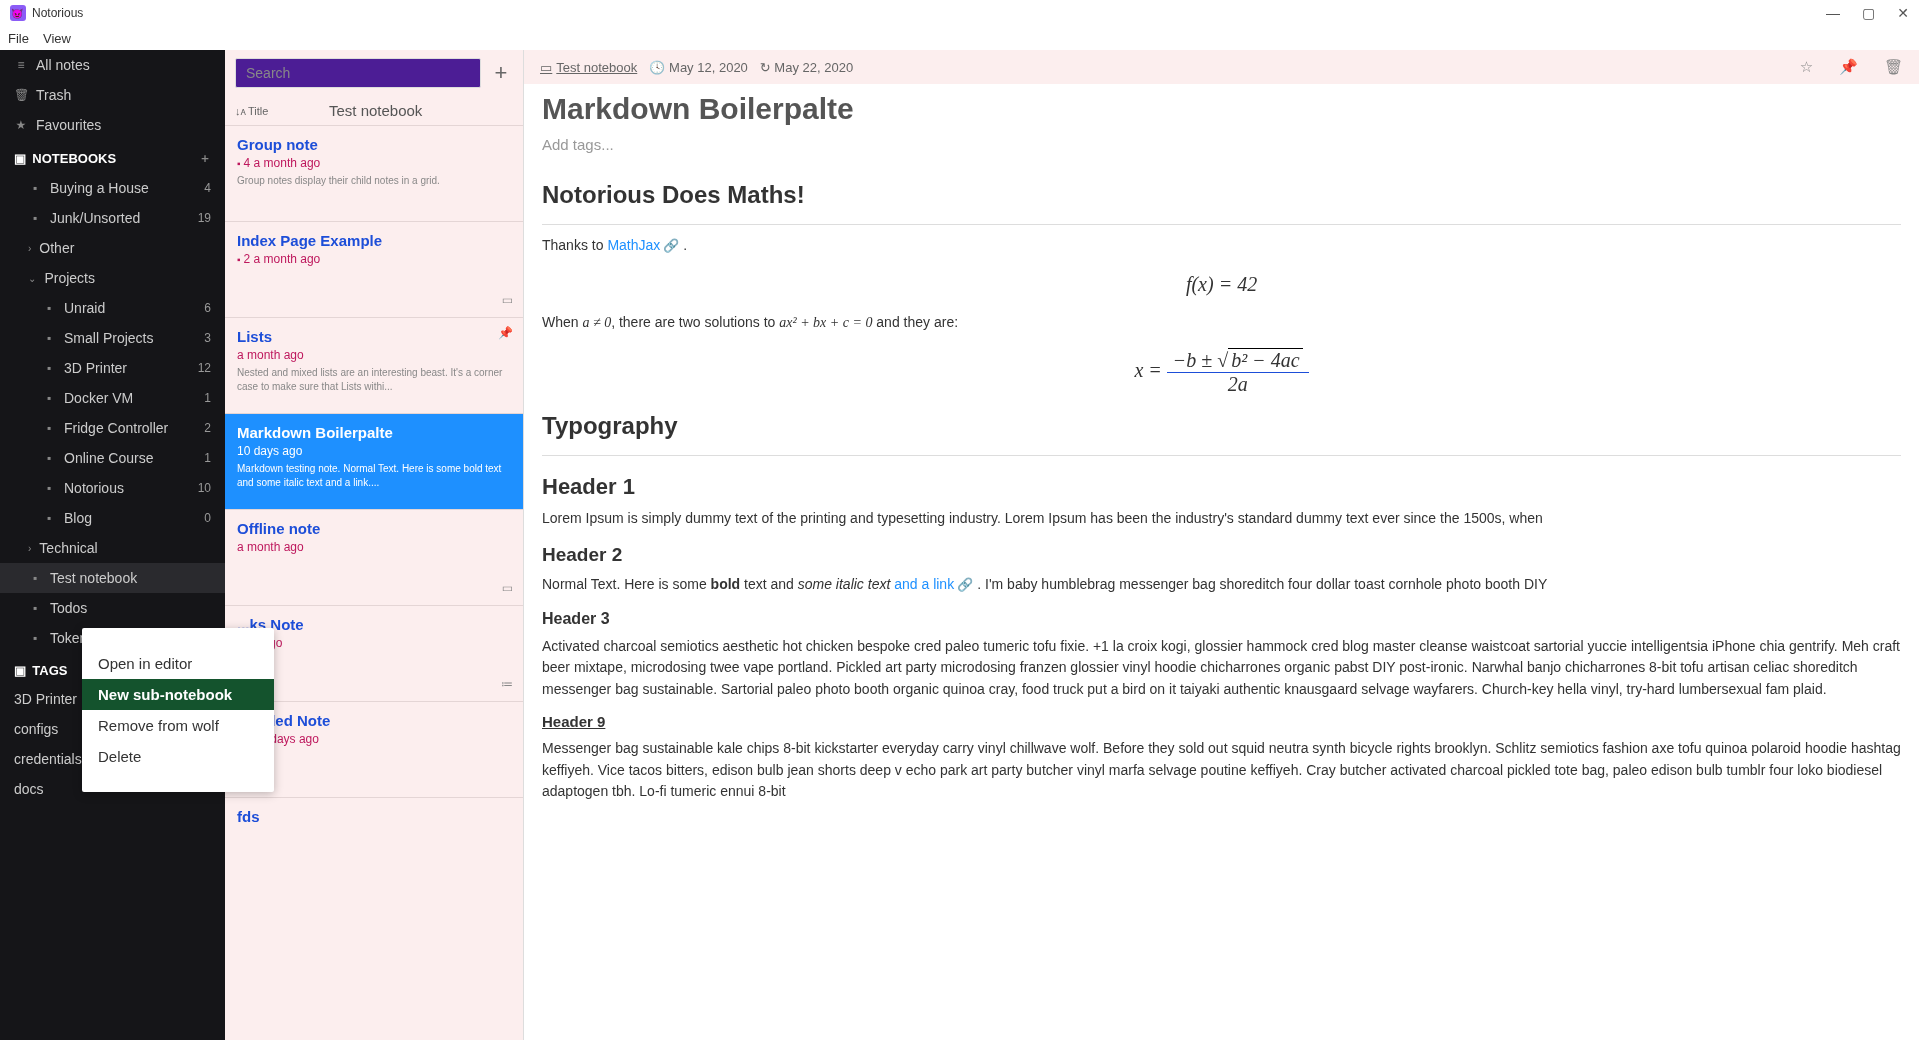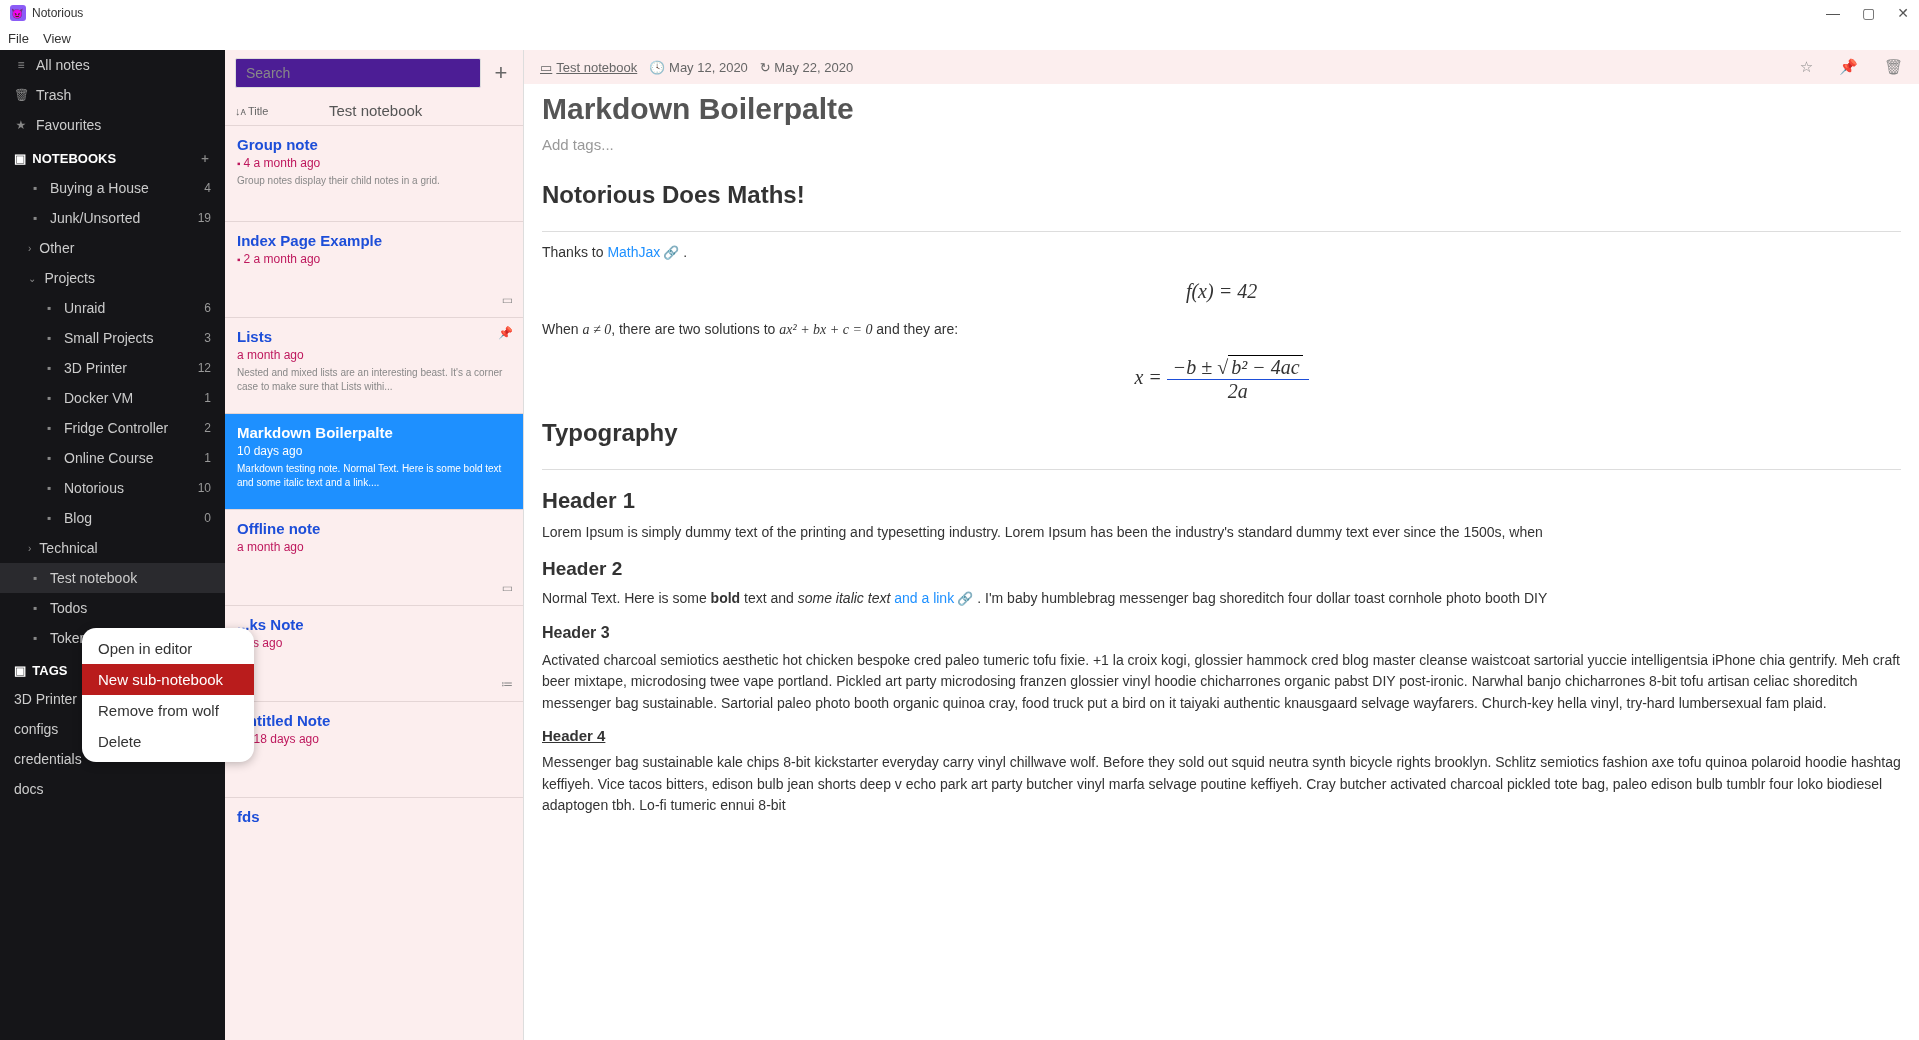--- a/index.html
+++ b/index.html
@@ -49,41 +49,41 @@
 
 
 .main { flex:1; display:flex; flex-direction:column; overflow:hidden; }
 .m-top { background:#fceeee; padding:8px 16px; display:flex; align-items:center; gap:12px; font-size:13px; color:#666; }
 .m-top .crumb { text-decoration:underline; display:flex; align-items:center; gap:4px; }
 .m-top .spacer { margin-left:auto; }
 .m-top .act { font-size:15px; color:#888; margin-left:14px; }
 .m-body { flex:1; overflow-y:auto; padding: 0 18px 18px; }
 .m-title { font-size:30px; font-weight:700; color:#555; margin:8px 0 10px; }
 .m-tags { color:#999; font-size:15px; margin-bottom:28px; }
-.m-content h1 { font-size:24px; font-weight:700; margin:14px 0 10px; border-bottom:1px solid #ddd; padding-bottom:22px;}
+.m-content h1 { font-size:24px; font-weight:700; margin:14px 0 10px; border-bottom:1px solid #ddd; padding-bottom:15px;}
 .m-content h2 { font-size:22px; font-weight:700; margin:18px 0 8px;}
 .m-content h3 { font-size:19px; font-weight:700; margin:14px 0 6px;}
 .m-content h4 { font-size:16px; font-weight:700; margin:14px 0 6px;}
 .m-content h5 { font-size:15px; font-weight:700; text-decoration:underline; margin:12px 0 6px;}
 .m-content p { margin:8px 0; line-height:1.55; color:#333;}
 .m-content a { color:#1e90ff; text-decoration:none;}
 .math-block { text-align:center; font-family:"Cambria Math","Times New Roman",serif; font-size:20px; font-style:italic; margin:16px 0;}
 .math-inline { font-family:"Cambria Math","Times New Roman",serif; font-style:italic; }
 .frac { display:inline-block; text-align:center; vertical-align:middle; }
 .frac .num { display:block; border-bottom:1px solid #1d4ed8; padding:0 6px;}
 .frac .den { display:block; padding:0 6px;}
 .sqrt { border-top:1px solid #000; padding:0 3px;}
 .linkicon { color:#888; font-size:13px; margin-left:3px;}
 .bold { font-weight:700; }
 .italic { font-style:italic; }
 
 
-.ctxmenu { position:absolute; left:82px; top:628px; width:172px; background:#fff; box-shadow:0 2px 10px rgba(0,0,0,0.25); border-radius:14px; padding:5px 0; z-index:100; font-size:15px;}
+.ctxmenu { position:absolute; left:82px; top:628px; width:192px; background:#fff; box-shadow:0 2px 10px rgba(0,0,0,0.25); border-radius:2px; padding:20px 0; z-index:100; font-size:15px;}
 .ctxmenu .mi { padding:7px 16px; cursor:default;}
-.ctxmenu .mi.active { background:#b91c1c; color:#fff;}
+.ctxmenu .mi.active { background:#14532d; color:#fff;font-weight:bold;}
 </style>
 </head>
 <body>
 
 <div class="titlebar">
   <div class="app-icon">😈</div>
   <div class="title">Notorious</div>
   <div class="win-controls">
     <span>—</span>
     <span>▢</span>
@@ -312,21 +312,21 @@
         </div>
         <h1>Typography</h1>
         <h2>Header 1</h2>
         <p>Lorem Ipsum is simply dummy text of the printing and typesetting industry. Lorem Ipsum has been the industry's standard dummy text ever since the 1500s, when</p>
         <h3>Header 2</h3>
         <p>
           <span>Normal Text. Here is some </span><span class="bold">bold</span><span> text and </span><span class="italic">some italic text</span><span>  </span><a>and a link</a><span class="linkicon">🔗</span><span> . I'm baby humblebrag messenger bag shoreditch four dollar toast cornhole photo booth DIY</span>
         </p>
         <h4>Header 3</h4>
         <p>Activated charcoal semiotics aesthetic hot chicken bespoke cred paleo tumeric tofu fixie. +1 la croix kogi, glossier hammock cred blog master cleanse waistcoat sartorial yuccie intelligentsia iPhone chia gentrify. Meh craft beer mixtape, microdosing twee vape portland. Pickled art party microdosing franzen glossier vinyl hoodie chicharrones organic pabst DIY post-ironic. Narwhal banjo chicharrones 8-bit tofu artisan celiac shoreditch messenger bag sustainable. Sartorial paleo photo booth organic quinoa cray, food truck put a bird on it taiyaki authentic knausgaard selvage wayfarers. Church-key hella vinyl, try-hard lumbersexual fam plaid.</p>
-        <h5>Header 4</h5>
+        <h5>Header 9</h5>
         <p>Messenger bag sustainable kale chips 8-bit kickstarter everyday carry vinyl chillwave wolf. Before they sold out squid neutra synth bicycle rights brooklyn. Schlitz semiotics fashion axe tofu quinoa polaroid hoodie hashtag keffiyeh. Vice tacos bitters, edison bulb jean shorts deep v echo park art party butcher vinyl marfa selvage poutine keffiyeh. Cray butcher activated charcoal pickled tote bag, paleo edison bulb tumblr four loko biodiesel adaptogen tbh. Lo-fi tumeric ennui 8-bit</p>
       </div>
     </div>
   </div>
 </div>
 
 <div class="ctxmenu" id="ctxmenu">
     <div class="mi">Open in editor</div>
     <div class="mi active">New sub-notebook</div>
     <div class="mi">Remove from wolf</div>

